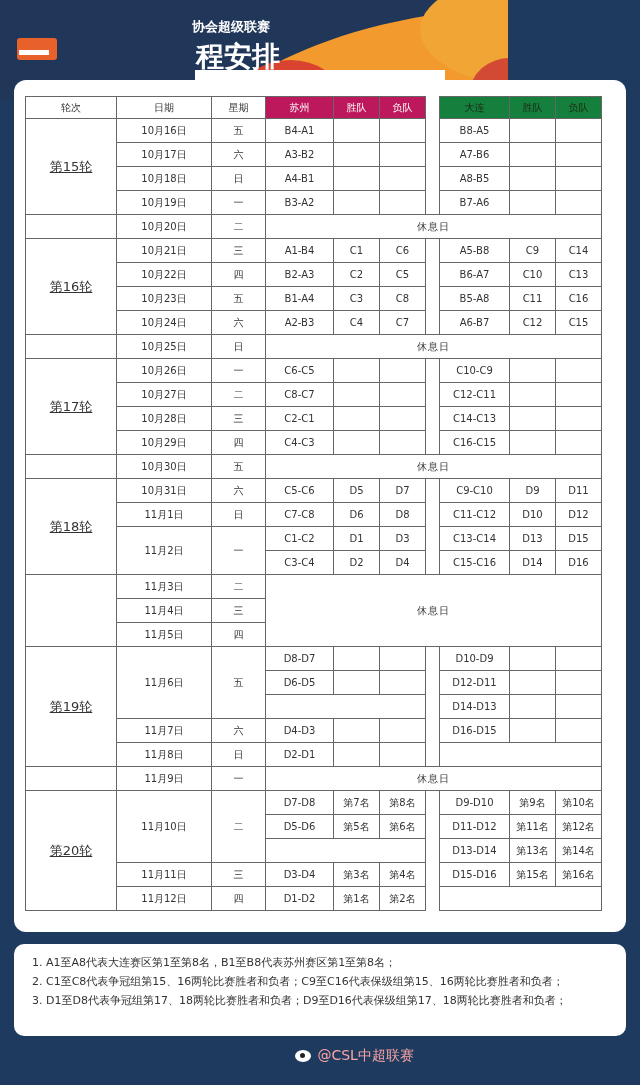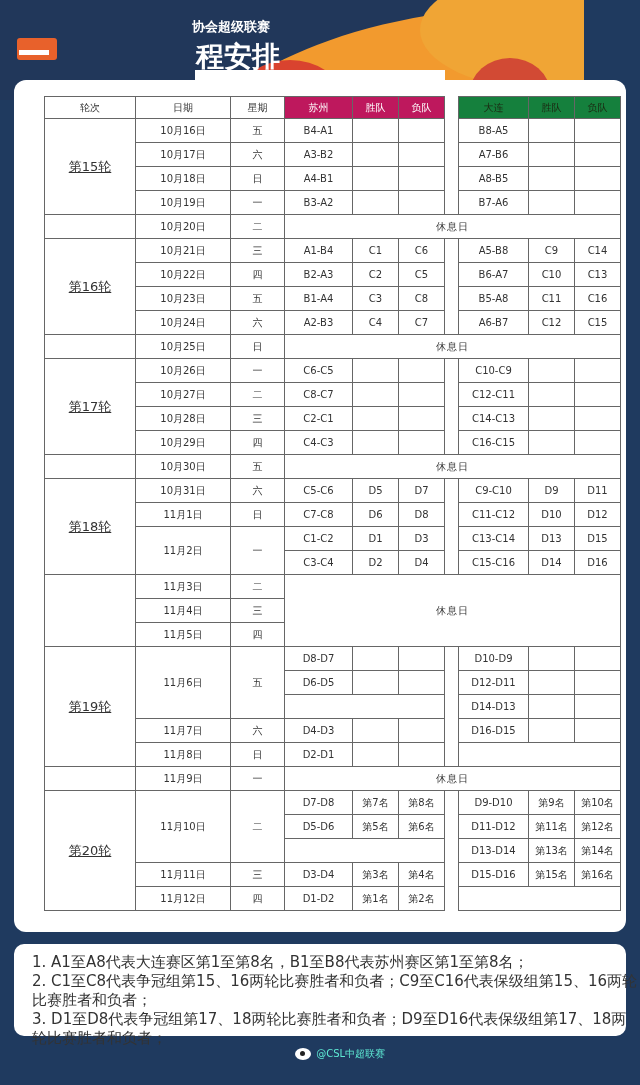--- a/index.html
+++ b/index.html
@@ -1,39 +1,39 @@
 <!DOCTYPE html>
 <html><head>
 <meta charset="utf-8">
 <style>
   html,body{margin:0;padding:0;}
   body{width:640px;height:1085px;background:#1f3a5f;position:relative;overflow:hidden;font-family:"DejaVu Sans","Liberation Sans",sans-serif;color:#333;}
-  .banner{position:absolute;left:0;top:0;width:584px;height:100px;background:#21375a;overflow:hidden;}
+  .banner{position:absolute;left:0;top:0;width:508px;height:100px;background:#21375a;overflow:hidden;}
   .wave1{position:absolute;left:195px;top:10px;width:520px;height:160px;background:#f29a2e;border-radius:60% 40% 0 0/80% 70% 0 0;transform:rotate(-4deg);}
   .wave2{position:absolute;left:420px;top:-30px;width:260px;height:120px;background:#f0a535;border-radius:50%;}
   .wave3{position:absolute;left:240px;top:60px;width:100px;height:70px;background:#d9432f;border-radius:50%;}
   .wave4{position:absolute;left:470px;top:58px;width:80px;height:70px;background:#d24a34;border-radius:50%;}
   .logo-box{position:absolute;left:17px;top:38px;width:40px;height:22px;background:#e8612b;border-radius:3px;}
   .logo-strip{position:absolute;left:19px;top:50px;width:30px;height:5px;background:#fff;}
   .banner-title{position:absolute;left:192px;top:18px;color:#fff;font-size:13px;font-weight:bold;}
   .banner-sub{position:absolute;left:196px;top:38px;color:#fff;font-size:28px;font-weight:bold;}
   .banner-white{position:absolute;left:195px;top:70px;width:250px;height:30px;background:#fff;}
   .card{position:absolute;left:14px;top:80px;width:612px;height:852px;background:#fff;border-radius:12px;}
   .card2{position:absolute;left:14px;top:944px;width:612px;height:92px;background:#fff;border-radius:10px;}
-  table.sched{position:absolute;left:44px;top:96px;border-collapse:collapse;table-layout:fixed;font-size:10px;padding-left:32px;}
+  table.sched{position:absolute;left:25px;top:96px;border-collapse:collapse;table-layout:fixed;font-size:10px;padding-left:32px;}
   table.sched td,table.sched th{border:1px solid #666;text-align:center;height:23px;padding:0;font-weight:normal;color:#333;}
   table.sched th{height:21px;}
   th.sz{background:#be185d;color:#fff !important;}
   th.dl{background:#15803d;color:#1b2a12 !important;}
   td.gap, th.gap{border-top:none !important;border-bottom:none !important;background:#fff;}
   th.gap{border:none !important;border-left:1px solid #666 !important;border-right:1px solid #666 !important;}
   td.round{font-size:13px;text-decoration:underline;}
   td.rest{letter-spacing:1px;}
-  .notes{position:absolute;left:32px;top:953px;font-size:15px;line-height:19px;color:#333;}
-  .footer{position:absolute;left:295px;top:1047px;color:#5eead4;font-size:10px;}
+  .notes{position:absolute;left:32px;top:953px;font-size:11px;line-height:19px;color:#333;}
+  .footer{position:absolute;left:295px;top:1047px;color:#fca5a5;font-size:14px;}
   .weibo{display:inline-block;width:16px;height:12px;background:#fff;border-radius:50%;vertical-align:middle;margin-right:2px;position:relative;}
   .weibo::after{content:"";position:absolute;left:5px;top:3px;width:5px;height:5px;background:#222;border-radius:50%;}
 </style>
 </head>
 <body>
 
 <div class="banner">
   <div class="wave1"></div>
   <div class="wave2"></div>
   <div class="wave3"></div>

